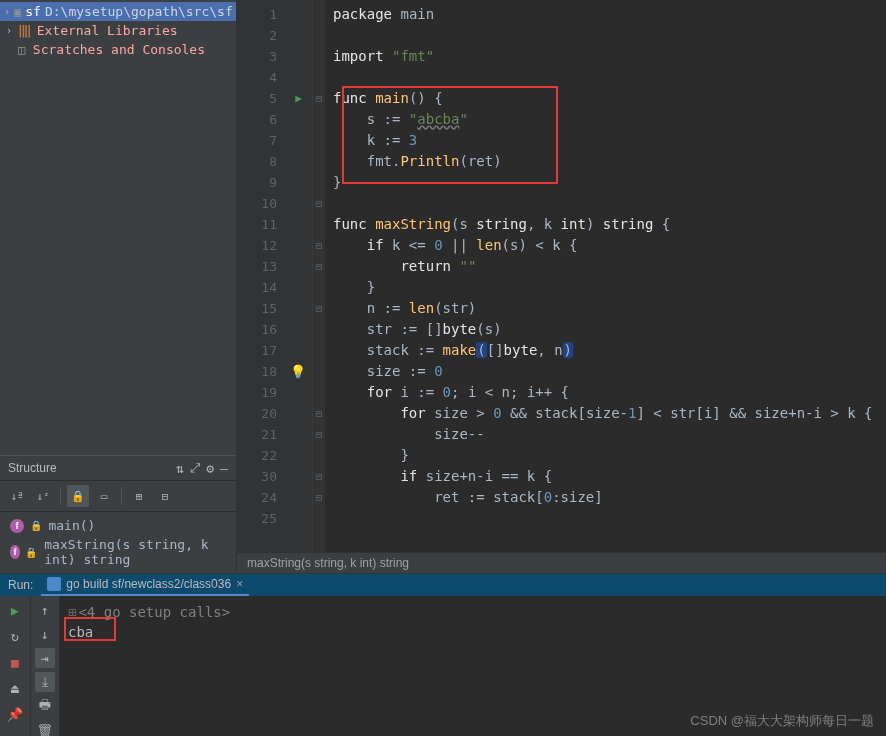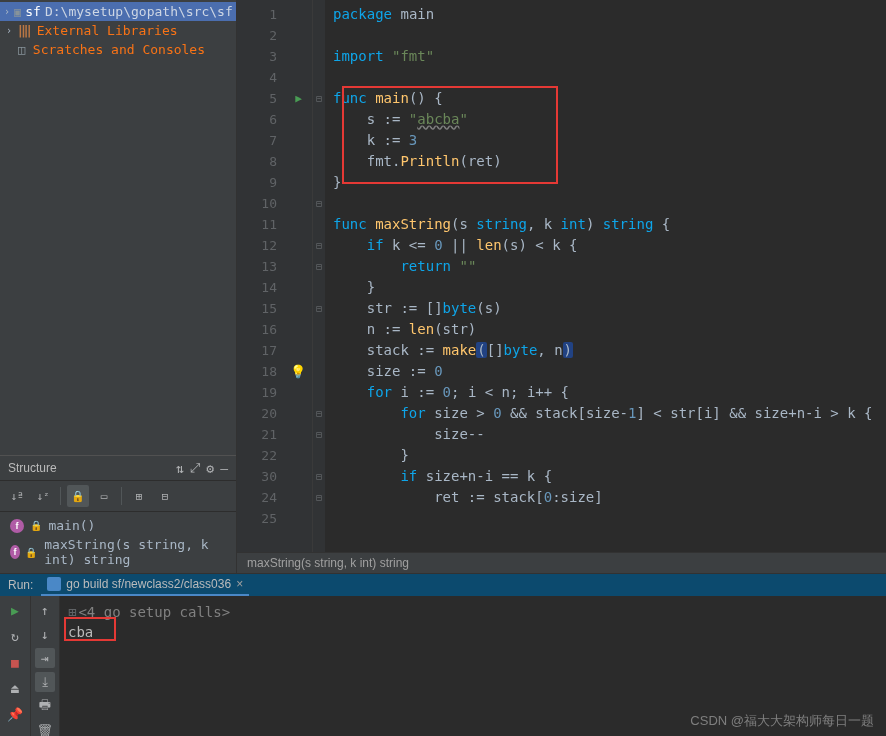--- a/index.html
+++ b/index.html
@@ -34,21 +34,21 @@
       display: flex;
       align-items: center;
       padding: 2px 4px;
       gap: 4px;
       cursor: pointer;
       white-space: nowrap;
     }
     .tree-item.selected { background: #4b6eaf; color: #fff; }
     .tree-item .arrow { width: 10px; text-align: center; color: #a9b7c6; font-size: 10px;}
     .tree-item .folder-icon { color:#87939a; font-size:12px;}
-    .tree-label { color: #f97316; }
+    .tree-label { color: #fca5a5; }
     .tree-item.selected .tree-label { color: #fff; }
     .tree-path { color: #808080; }
     .tree-item.selected .tree-path { color: #cdd6e4; }
     .lib-icon::before { content: "\2016\2016"; color:#bb7744; letter-spacing:-2px; margin-right:3px; font-weight:bold;}
     .scratch-icon::before { content:"◫"; color:#87939a; margin-right:3px;}
     .tree-spacer { flex: 1;}
     .structure-panel {
       border-top:1px solid #515151;
     }
     .panel-header {
@@ -88,21 +88,21 @@
     .gutter-gap { width:28px; background:#313335; border-right:1px solid #3a3a3a; flex-shrink:0;}
     .fold-col { width:12px; background:#313335; flex-shrink:0; padding-top:4px;}
     .fold-row { height:21px; display:flex; align-items:center; justify-content:center; color:#606366; font-size:10px;}
     .run-tri { color:#499c54; font-size:11px;}
     .bulb { color:#eeb64f; font-size:13px;}
     .code-area {
       flex:1; padding:4px 0 4px 8px; position:relative; overflow:hidden;
       font-size:14px;
     }
     .code-line { height:21px; line-height:21px; white-space:pre;}
-    .kw { color:#0ea5e9;}
+    .kw { color:#e5e5e5;}
     .str { color:#6a8759;}
     .num { color:#6897bb;}
     .fn { color:#ffc66d;}
     .pkg { color:#a9b7c6;}
     .underline { text-decoration: underline wavy #808080;}
     .highlight-box1 {
       position:absolute; border:2px solid #e53935; pointer-events:none;
       left:17px; top:86px; width:216px; height:98px;
     }
     .breadcrumb {
@@ -299,22 +299,22 @@
             <div class="code-line"><span class="kw">func</span> <span class="fn">main</span>() {</div>
             <div class="code-line">    s := <span class="str">"<span class="underline">abcba</span>"</span></div>
             <div class="code-line">    k := <span class="num">3</span></div>
             <div class="code-line">    fmt.<span class="fn">Println</span>(ret)</div>
             <div class="code-line">}</div>
             <div class="code-line"></div>
             <div class="code-line"><span class="kw">func</span> <span class="fn">maxString</span>(s <span class="kw">string</span>, k <span class="kw">int</span>) <span class="kw">string</span> {</div>
             <div class="code-line">    <span class="kw">if</span> k &lt;= <span class="num">0</span> || <span class="fn">len</span>(s) &lt; k {</div>
             <div class="code-line">        <span class="kw">return</span> <span class="str">""</span></div>
             <div class="code-line">    }</div>
+            <div class="code-line">    n := <span class="fn">len</span>(str)</div>
             <div class="code-line">    str := []<span class="kw">byte</span>(s)</div>
-            <div class="code-line">    n := <span class="fn">len</span>(str)</div>
             <div class="code-line">    stack := <span class="fn">make</span><span class="caret-hl">(</span>[]<span class="kw">byte</span>, n<span class="caret-hl">)</span></div>
             <div class="code-line">    size := <span class="num">0</span></div>
             <div class="code-line">    <span class="kw">for</span> i := <span class="num">0</span>; i &lt; n; i++ {</div>
             <div class="code-line">        <span class="kw">for</span> size &gt; <span class="num">0</span> &amp;&amp; stack[size-<span class="num">1</span>] &lt; str[i] &amp;&amp; size+n-i &gt; k {</div>
             <div class="code-line">            size--</div>
             <div class="code-line">        }</div>
             <div class="code-line">        <span class="kw">if</span> size+n-i == k {</div>
             <div class="code-line">            ret := stack[<span class="num">0</span>:size]</div>
           </div>
         <div class="highlight-box1"></div>

